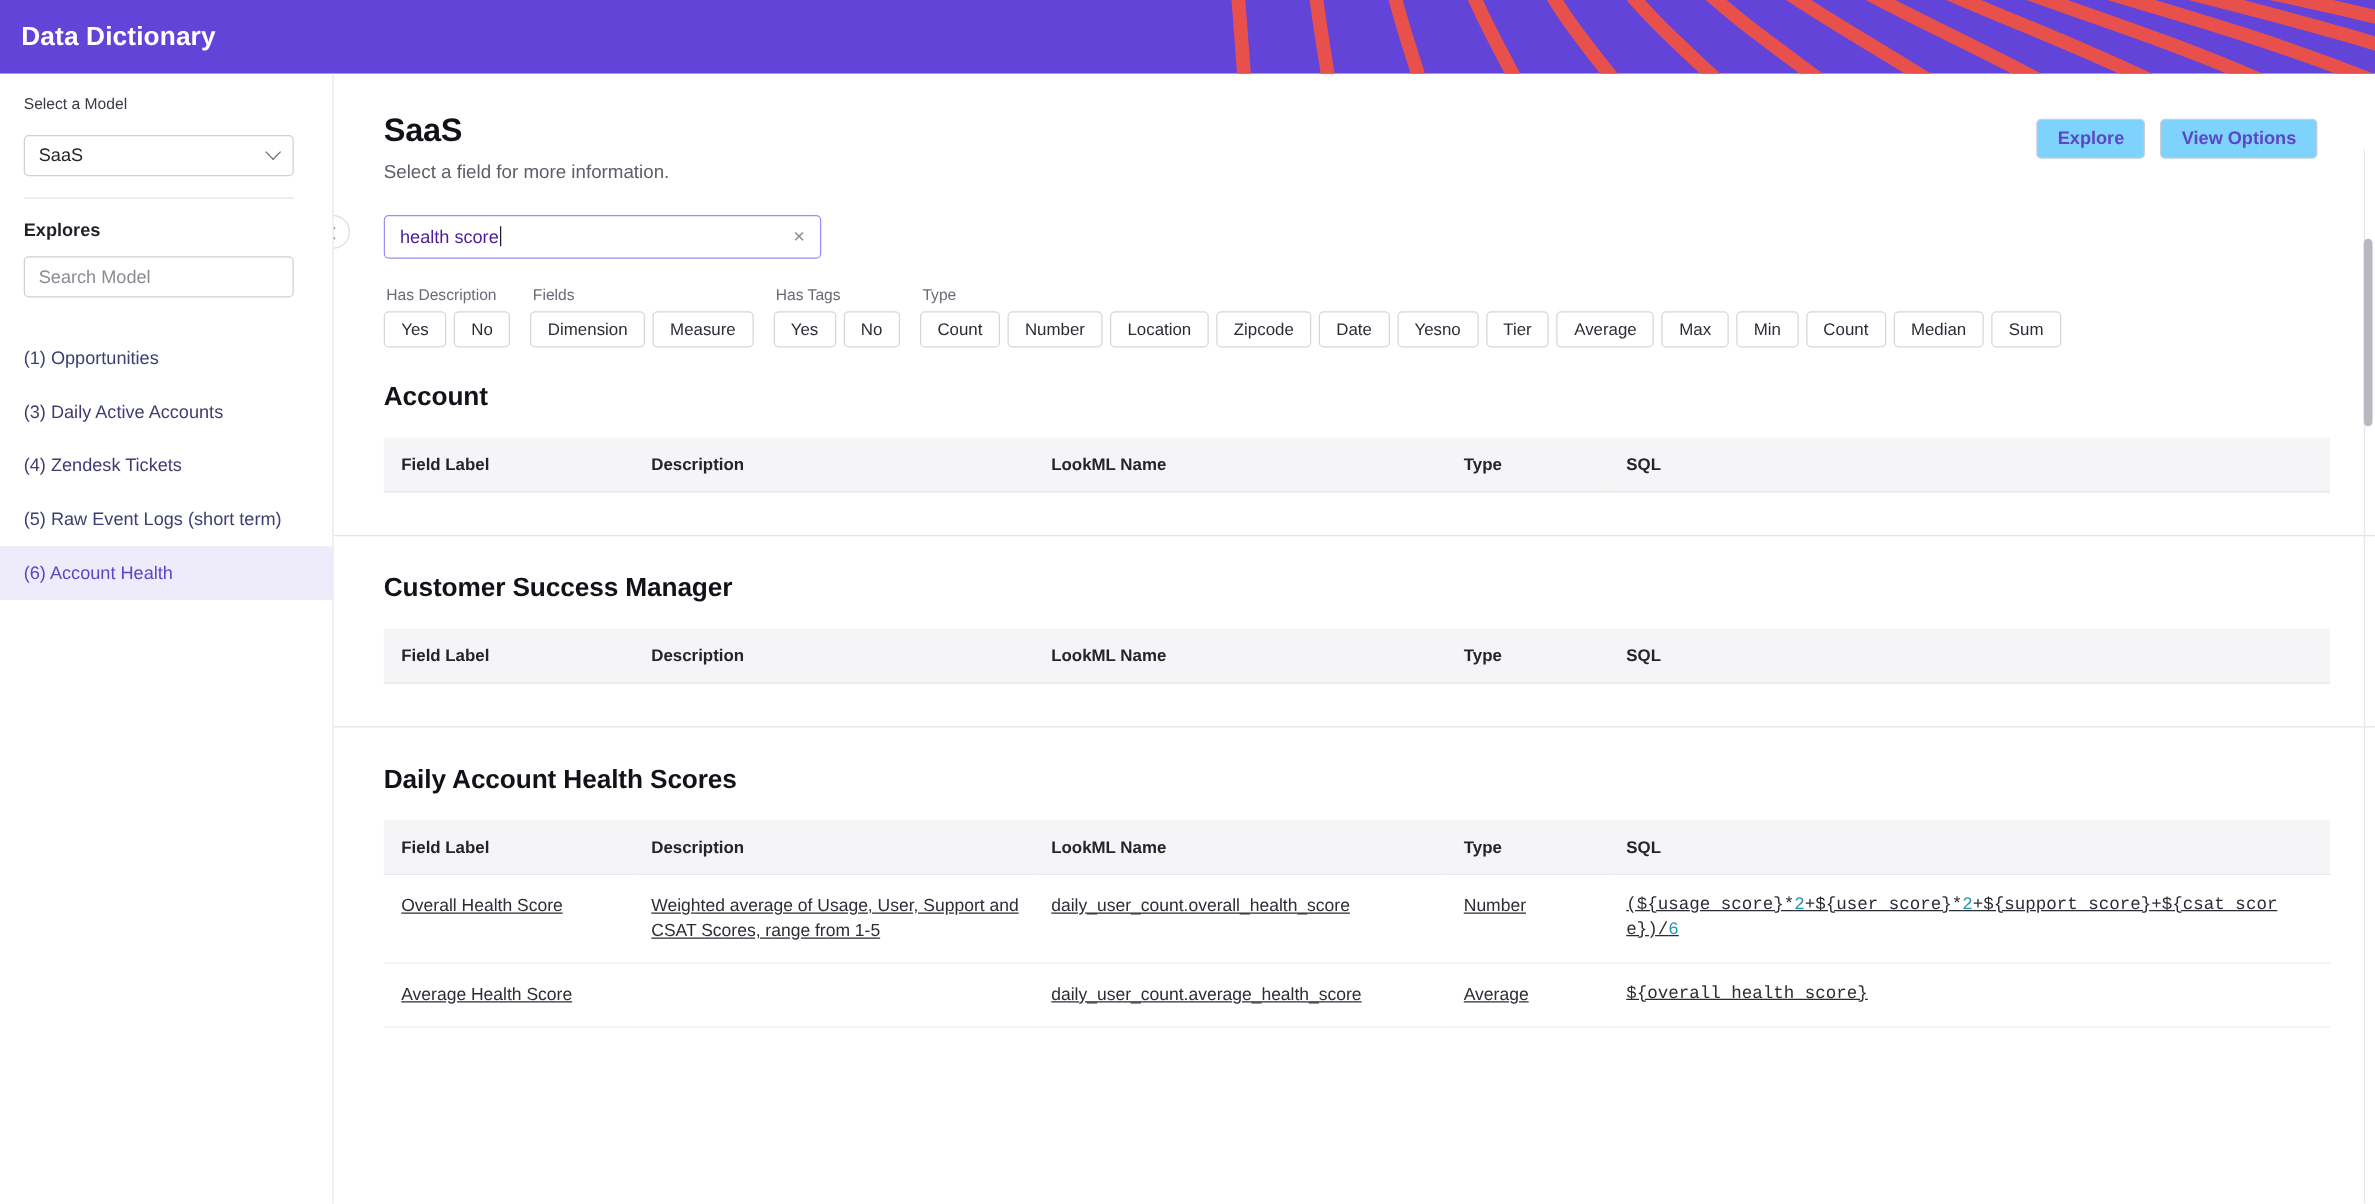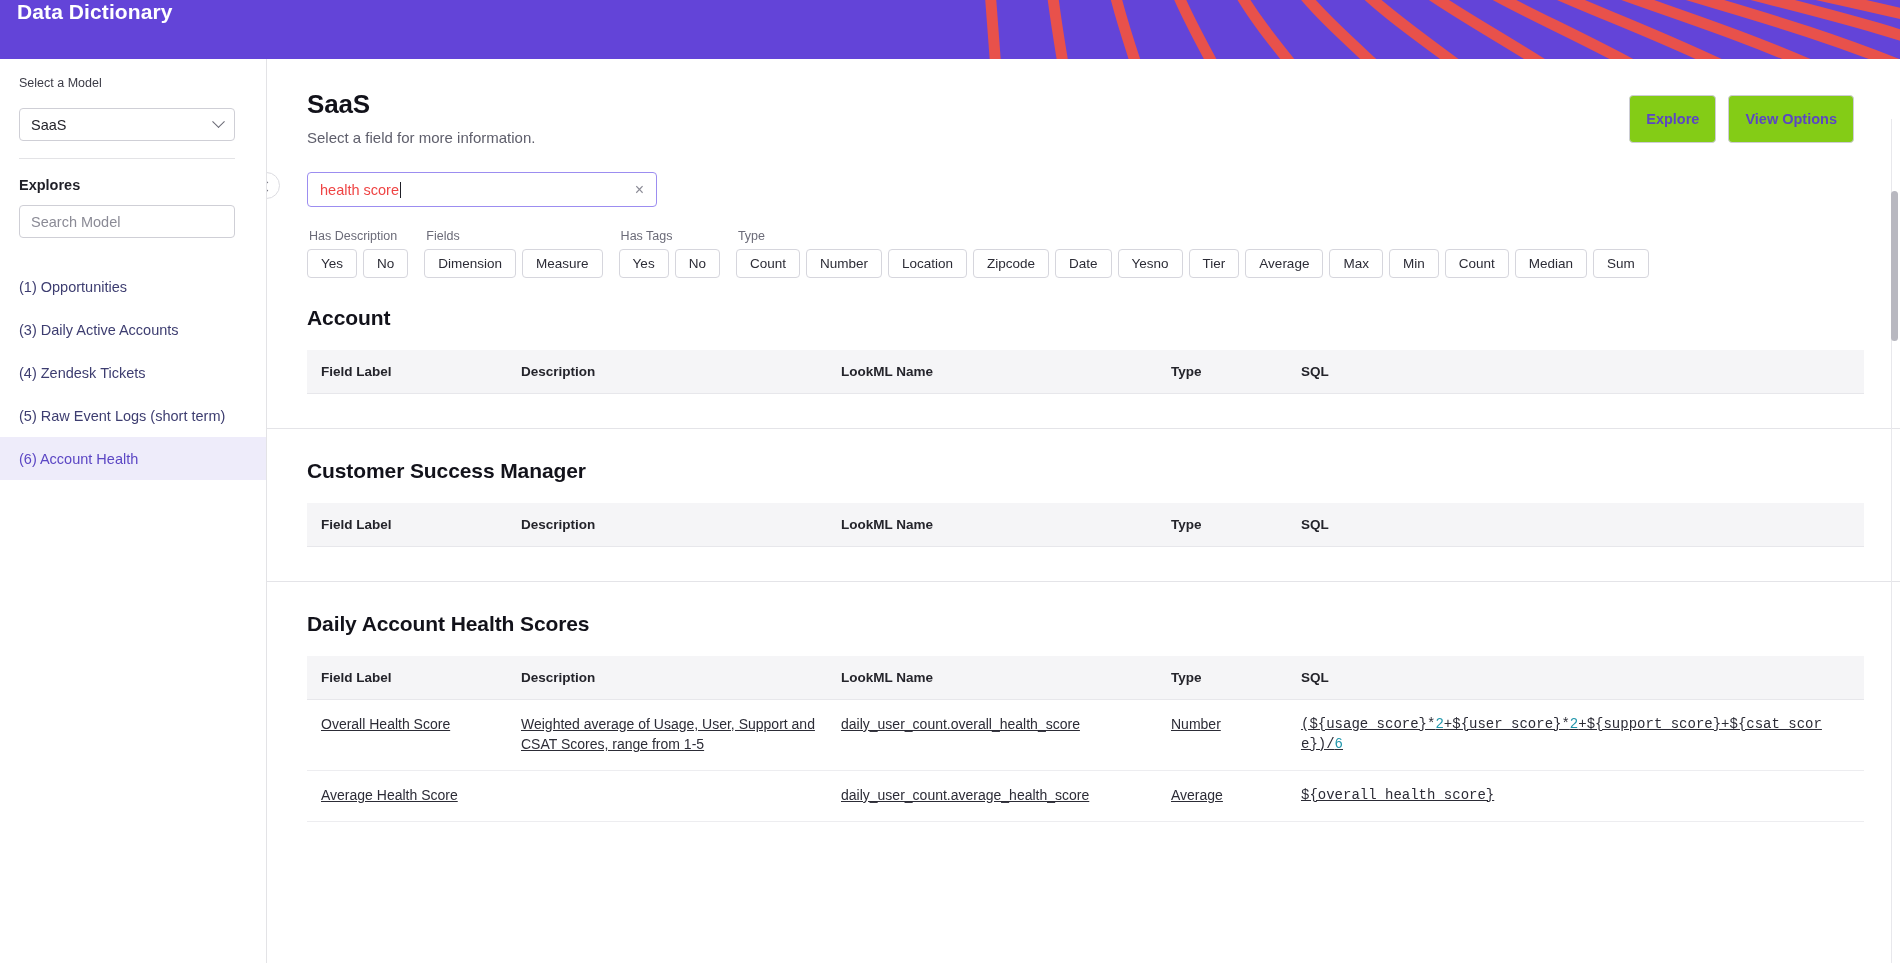--- a/index.html
+++ b/index.html
@@ -10,20 +10,21 @@
     overflow: hidden;
   }
 
   
   .topbar {
     position: relative;
     height: 59px;
     background: #6344d8;
     overflow: hidden;
     display: flex;
+    align-items: center;
   }
   .topbar-title {
     position: relative;
     z-index: 3;
     color: #ffffff;
     font-size: 21px;
     font-weight: bold;
     letter-spacing: 0.1px;
     margin-left: 17px;
   }
@@ -155,47 +156,47 @@
   }
   .page-sub {
     font-size: 15px;
     color: #5e5e6b;
     margin-top: 9px;
   }
   .head-actions { display: flex; gap: 12px; margin-top: 6px; }
   .btn-outline {
     border: 1px solid #cdcdd5;
     border-radius: 4px;
-    background: #84cc16;
+    background: #7dd3fc;
     color: #5b46c4;
     font-size: 14.5px;
     font-weight: bold;
     padding: 0 16px;
-    height: 48px;
+    height: 32px;
     display: flex;
     align-items: center;
     cursor: pointer;
     font-family: "Liberation Sans", sans-serif;
   }
 
   
   .search-wrap { padding: 0 0 0 40px; margin-top: 26px; }
   .search-box {
     width: 350px;
     height: 35px;
     border: 1.5px solid #9c8df0;
     border-radius: 4px;
     display: flex;
     align-items: center;
     padding: 0 10px 0 12px;
     background: #fff;
   }
   .search-val {
     font-size: 14.5px;
-    color: #ef4444;
+    color: #4c1d95;
     flex: 1;
     position: relative;
   }
   .caret {
     display: inline-block;
     width: 1px;
     height: 16px;
     background: #1f1f27;
     vertical-align: -3px;
     margin-left: 1px;

